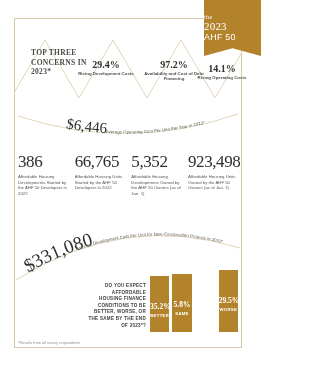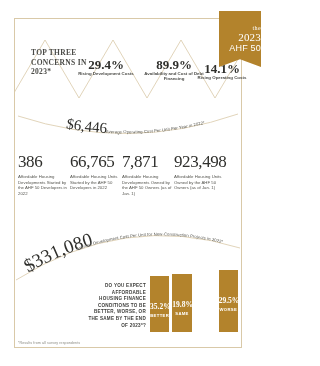--- a/index.html
+++ b/index.html
@@ -33,28 +33,27 @@
     border: 1px solid #d9c9a8;
     box-sizing: border-box;
     pointer-events: none;
   }
 
   
   .ribbon {
     position: absolute;
     right: 14px;
     top: 0;
-    width: 42px;
+    width: 57px;
     height: 56px;
     background: #b3832c;
     clip-path: polygon(0 0, 100% 0, 100% 100%, 50% 86%, 0 100%);
     z-index: 6;
-    text-align: right;
+    text-align: left;
     color: #ffffff;
-    margin-top: 11px;
   }
   .ribbon-the {
     font-family: "Liberation Serif", serif;
     font-size: 6px;
     letter-spacing: .4px;
     margin-top: 14px;
     line-height: 7px;
   }
   .ribbon-year {
     font-family: "Liberation Serif", serif;
@@ -93,21 +92,21 @@
   }
 
   .tri-label {
     position: absolute;
     text-align: center;
     color: #3d3d3a;
   }
   .tri-pct {
     font-family: "Liberation Serif", serif;
     font-weight: bold;
-    font-size: 13px;
+    font-size: 10px;
     line-height: 10px;
     color: #2f2f2c;
   }
   .tri-desc {
     font-family: "Liberation Sans", sans-serif;
     font-weight: bold;
     font-size: 4.4px;
     line-height: 5.4px;
     color: #4a4a46;
     margin-top: 1px;
@@ -122,20 +121,21 @@
     height: 36px;
   }
 
   
   .stats-row {
     position: absolute;
     left: 18px;
     top: 152px;
     width: 222px;
     display: flex;
+    justify-content: space-between;
     align-items: flex-start;
   }
   .stat {
     width: 52px;
   }
   .stat-num {
     font-family: "Liberation Serif", serif;
     font-size: 17px;
     line-height: 19px;
     color: #2f2f2c;
@@ -259,21 +259,21 @@
     </svg>
 
     <div class="concerns-title">TOP THREE CONCERNS IN 2023*</div>
 
     <div class="tri-label" style="left:62px; top:20px; width:58px;">
       <div class="tri-pct">29.4%</div>
       <div class="tri-desc">Rising Development Costs</div>
     </div>
 
     <div class="tri-label" style="left:128px; top:20px; width:62px;">
-      <div class="tri-pct">89.9%</div>
+      <div class="tri-pct">97.2%</div>
       <div class="tri-desc">Availability and Cost of Debt Financing</div>
     </div>
 
     <div class="tri-label" style="left:180px; top:24px; width:54px;text-align:center;">
       <div class="tri-pct">14.1%</div>
       <div class="tri-desc">Rising Operating Costs</div>
     </div>
   </div>
 
   <div class="arc-one">
@@ -291,21 +291,21 @@
   <div class="stats-row">
     <div class="stat">
       <div class="stat-num">386</div>
       <div class="stat-cap">Affordable Housing Developments Started by the AHF 50 Developers in 2022</div>
     </div>
     <div class="stat">
       <div class="stat-num">66,765</div>
       <div class="stat-cap">Affordable Housing Units Started by the AHF 50 Developers in 2022</div>
     </div>
     <div class="stat">
-      <div class="stat-num">7,871</div>
+      <div class="stat-num">5,352</div>
       <div class="stat-cap">Affordable Housing Developments Owned by the AHF 50 Owners (as of Jan. 1)</div>
     </div>
     <div class="stat">
       <div class="stat-num">923,498</div>
       <div class="stat-cap">Affordable Housing Units Owned by the AHF 50 Owners (as of Jan. 1)</div>
     </div>
   </div>
 
   <div class="arc-two">
     <svg width="228" height="60" viewBox="0 0 228 60">
@@ -320,21 +320,21 @@
   </div>
 
   <div class="question">DO YOU EXPECT AFFORDABLE HOUSING FINANCE CONDITIONS TO BE BETTER, WORSE, OR THE SAME BY THE END OF 2023*?</div>
 
   <div class="bars">
     <div class="bar" style="height:56px;">
       <div class="bar-pct">35.2%</div>
       <div class="bar-lab">BETTER</div>
     </div>
     <div class="bar" style="height:58px;">
-      <div class="bar-pct">19.8%</div>
+      <div class="bar-pct">5.8%</div>
       <div class="bar-lab">SAME</div>
     </div>
     <div class="bar" style="height:62px;margin-left:24px;">
       <div class="bar-pct">29.5%</div>
       <div class="bar-lab">WORSE</div>
     </div>
   </div>
 
   <div class="footnote">*Results from all survey respondents</div>
 

